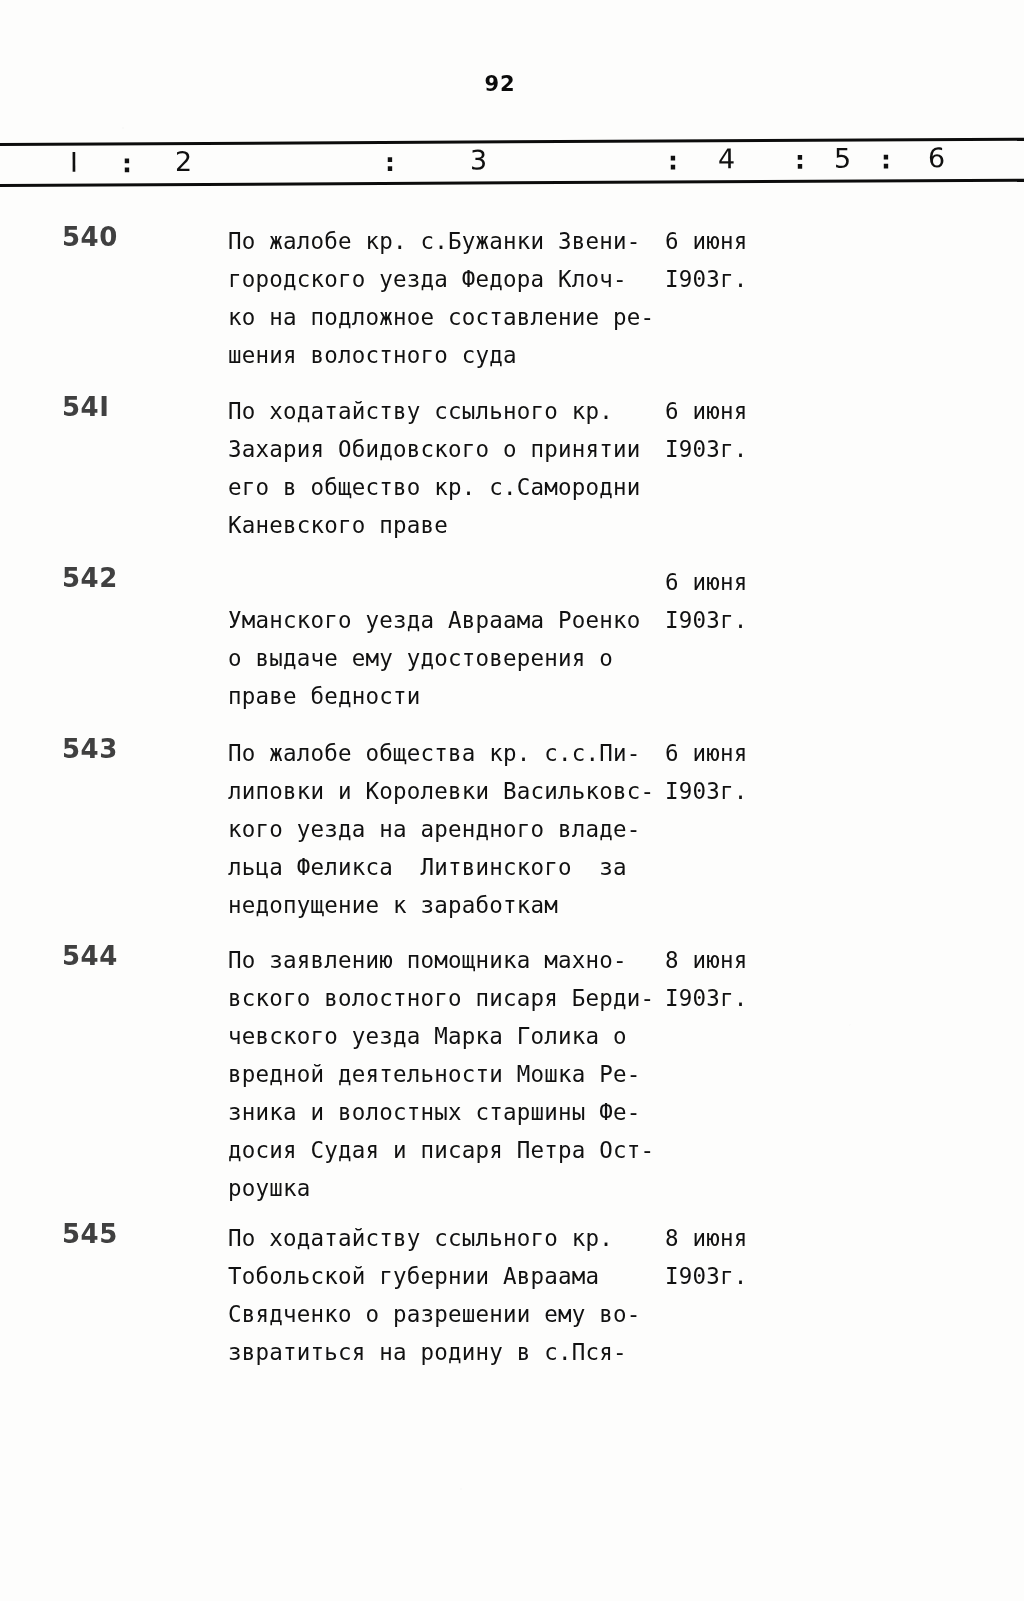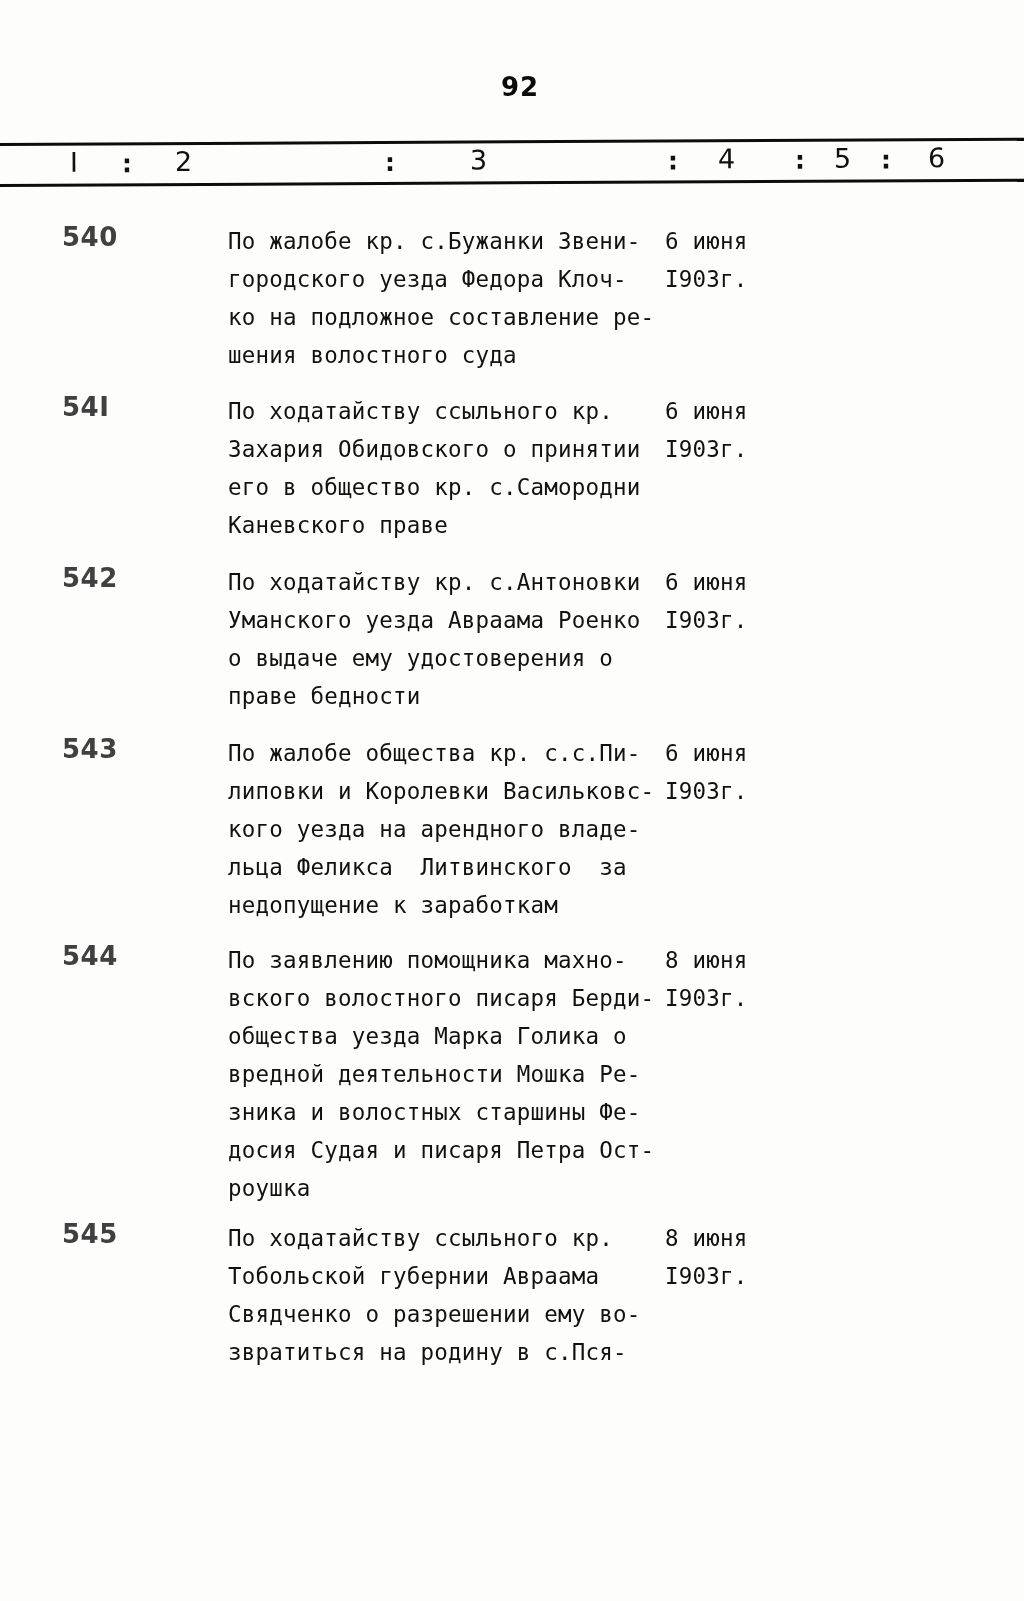--- a/index.html
+++ b/index.html
@@ -32,25 +32,24 @@
   }
 
   
   #page-number {
     position: absolute;
     left: 0;
     top: 72px;
     width: 1000px;
     text-align: center;
     font-family: "DejaVu Sans", "Liberation Sans", sans-serif;
-    font-size: 26px;
+    font-size: 21px;
     font-weight: 700;
     letter-spacing: 1px;
     color: #0b0b0b;
-    padding-left: 20px;
   }
 
   
   .rule {
     position: absolute;
     left: 0;
     width: 1024px;
     height: 3px;
     background: #0c0c0c;
     transform-origin: left center;
@@ -173,42 +172,42 @@
         <div class="entry-body">
           <div class="entry-line"><span>По ходатайству ссыльного кр.</span><span class="date-part">6 июня</span></div>
           <div class="entry-line"><span>Захария Обидовского о принятии</span><span class="date-part">I903г.</span></div>
           <div class="entry-line"><span>его в общество кр. с.Самородни</span></div>
           <div class="entry-line"><span>Каневского праве</span></div>
         </div>
       </div>
       <div class="entry" style="top: 563px;">
         <div class="entry-number">542</div>
         <div class="entry-body">
-          <div class="entry-line"><span>По ходатайству кр. с.Антоновки</span><span class="date-part">6 июня</span></div>
+          <div class="entry-line"><span class="date-part">6 июня</span></div>
           <div class="entry-line"><span>Уманского уезда Авраама Роенко</span><span class="date-part">I903г.</span></div>
           <div class="entry-line"><span>о выдаче ему удостоверения о</span></div>
           <div class="entry-line"><span>праве бедности</span></div>
         </div>
       </div>
       <div class="entry" style="top: 734px;">
         <div class="entry-number">543</div>
         <div class="entry-body">
           <div class="entry-line"><span>По жалобе общества кр. с.с.Пи-</span><span class="date-part">6 июня</span></div>
           <div class="entry-line"><span>липовки и Королевки Васильковс-</span><span class="date-part">I903г.</span></div>
           <div class="entry-line"><span>кого уезда на арендного владе-</span></div>
           <div class="entry-line"><span>льца Феликса  Литвинского  за</span></div>
           <div class="entry-line"><span>недопущение к заработкам</span></div>
         </div>
       </div>
       <div class="entry" style="top: 941px;">
         <div class="entry-number">544</div>
         <div class="entry-body">
           <div class="entry-line"><span>По заявлению помощника махно-</span><span class="date-part">8 июня</span></div>
           <div class="entry-line"><span>вского волостного писаря Берди-</span><span class="date-part">I903г.</span></div>
-          <div class="entry-line"><span>общества уезда Марка Голика о</span></div>
+          <div class="entry-line"><span>чевского уезда Марка Голика о</span></div>
           <div class="entry-line"><span>вредной деятельности Мошка Ре-</span></div>
           <div class="entry-line"><span>зника и волостных старшины Фе-</span></div>
           <div class="entry-line"><span>досия Судая и писаря Петра Ост-</span></div>
           <div class="entry-line"><span>роушка</span></div>
         </div>
       </div>
       <div class="entry" style="top: 1219px;">
         <div class="entry-number">545</div>
         <div class="entry-body">
           <div class="entry-line"><span>По ходатайству ссыльного кр.</span><span class="date-part">8 июня</span></div>

